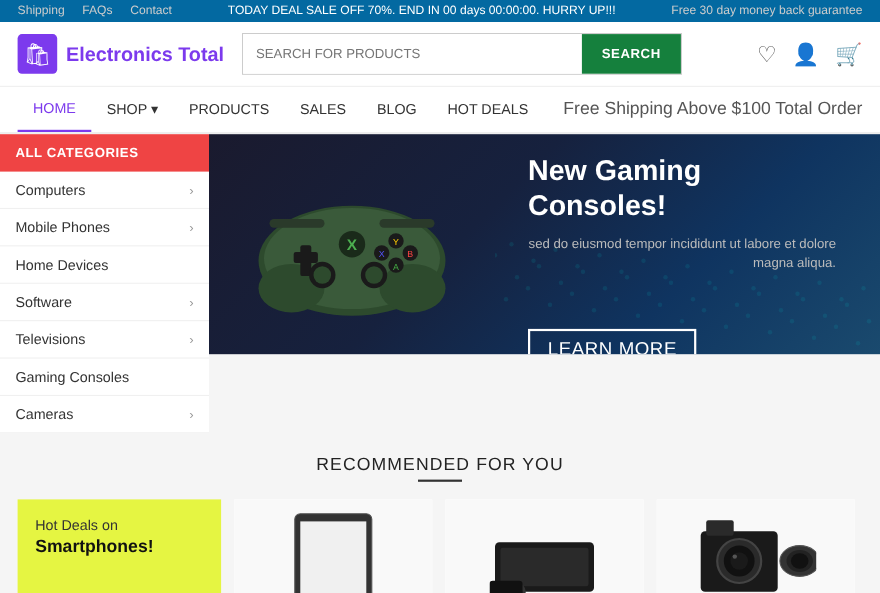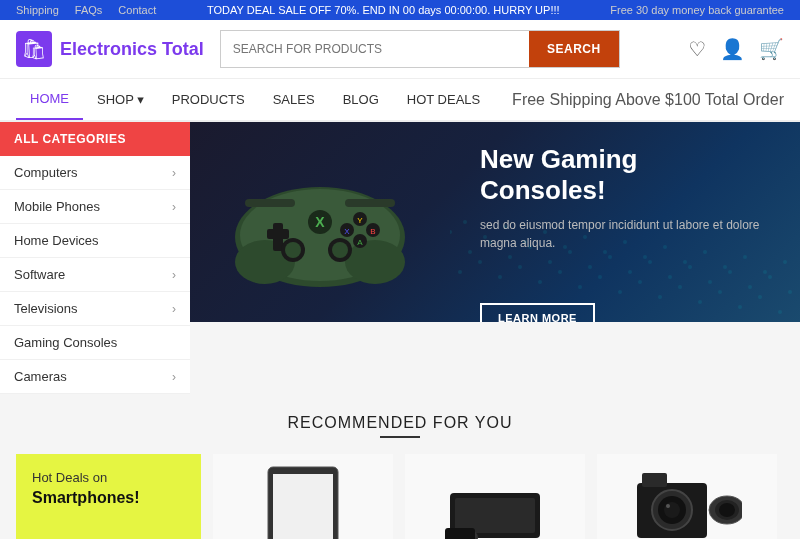--- a/index.html
+++ b/index.html
@@ -1,20 +1,20 @@
 <!DOCTYPE html>
 <html><head>
   <meta charset="utf-8">
   <style>
     * { margin: 0; padding: 0; box-sizing: border-box; }
     body { font-family: Arial, sans-serif; font-size: 13px; color: #333; background: #f5f5f5; width: 800px; overflow-x: hidden; }
 
     
     .top-bar {
-      background: #1d4ed8;
+      background: #0369a1;
       color: #ccc;
       font-size: 11px;
       display: flex;
       align-items: flex-end;
       justify-content: space-between;
       padding: 4px 16px;
     }
     .top-bar-left { display: flex; gap: 16px; }
     .top-bar-left a, .top-bar-right { color: #ccc; text-decoration: none; }
     .top-bar-center { color: #fff; font-size: 11px; }
@@ -57,21 +57,21 @@
     .search-bar input {
       flex: 1;
       border: none;
       outline: none;
       padding: 0 12px;
       font-size: 12px;
       color: #999;
       background: #fff;
     }
     .search-btn {
-      background: #c2410c;
+      background: #15803d;
       color: #fff;
       border: none;
       padding: 0 18px;
       cursor: pointer;
       font-size: 12px;
       font-weight: bold;
       letter-spacing: 0.5px;
     }
     .header-icons {
       display: flex;
@@ -185,28 +185,29 @@
       font-size: 26px;
       font-weight: bold;
       line-height: 1.2;
       margin-bottom: 10px;
     }
     .hero-desc {
       color: #bbb;
       font-size: 12px;
       line-height: 1.5;
       margin-bottom: 14px;
+      text-align: right;
     }
     .learn-more-btn {
       border: 2px solid #fff;
       color: #fff;
       background: transparent;
       padding: 7px 16px;
-      font-size: 11px;
-      font-weight: bold;
+      font-size: 17px;
+      font-weight: normal;
       cursor: pointer;
       letter-spacing: 0.5px;
       margin-top: 37px;
     }
 
     
     .recommended {
       background: #f5f5f5;
       padding: 20px 16px 16px;
     }

